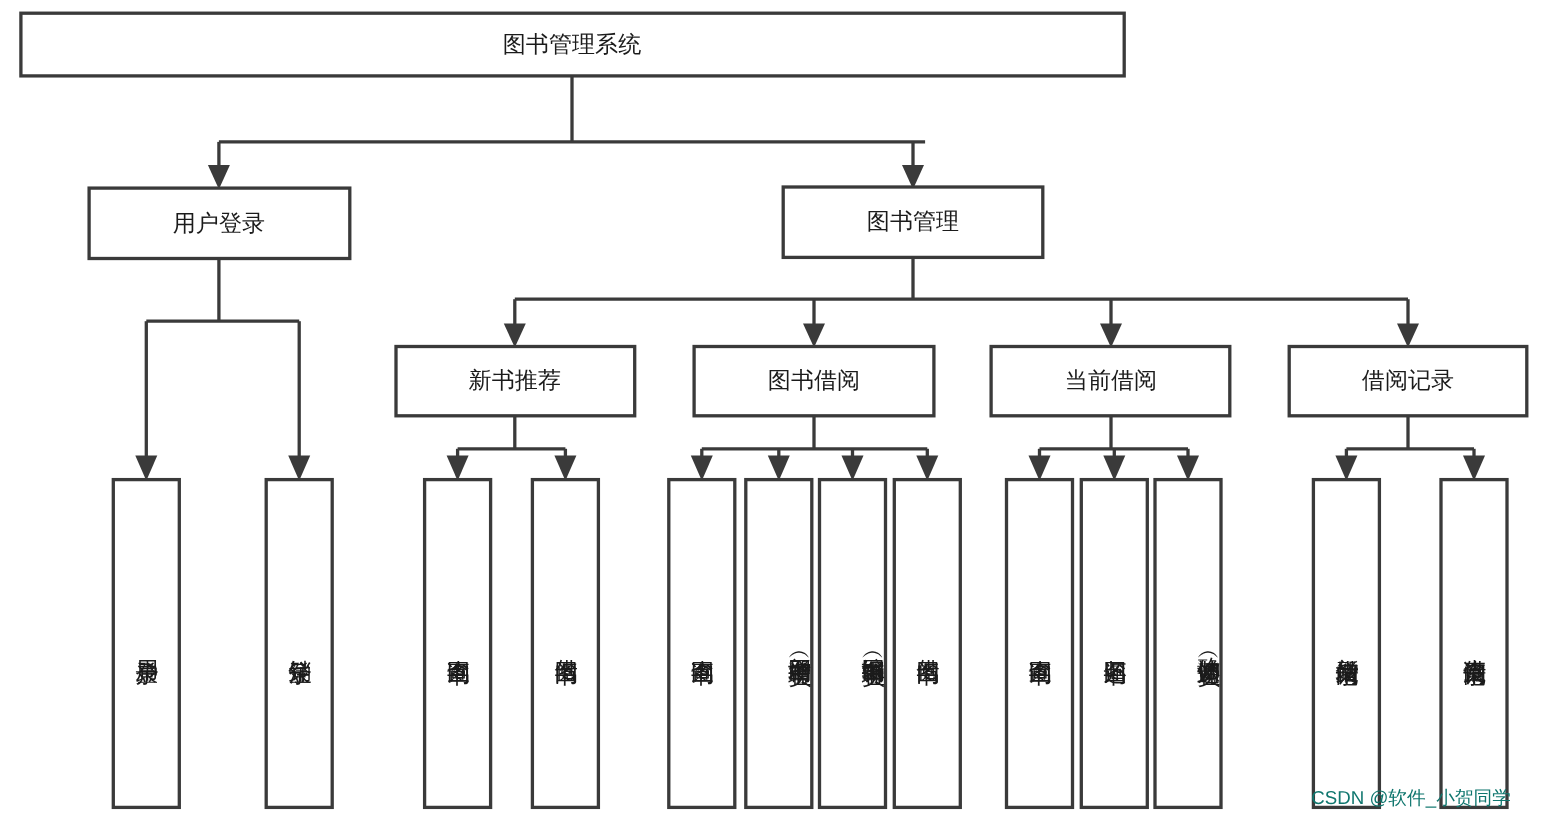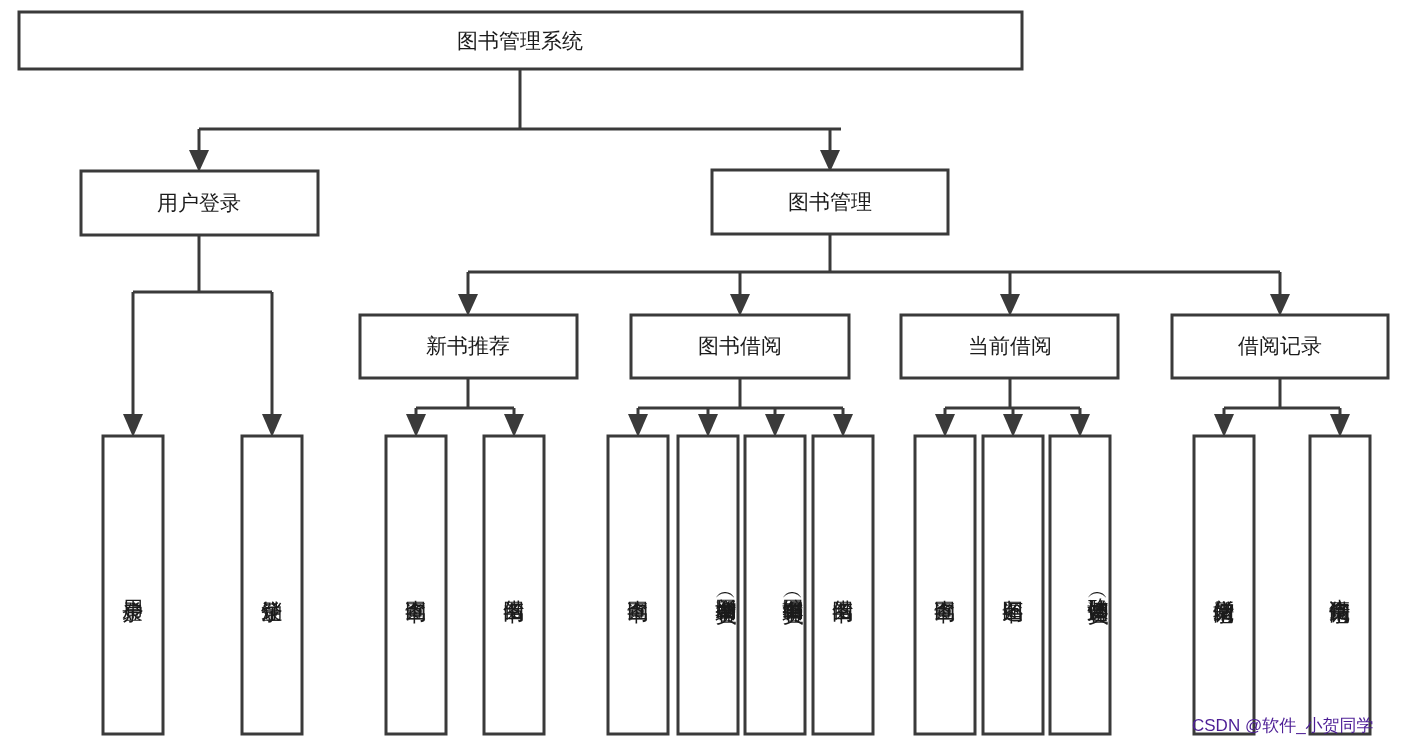--- a/index.html
+++ b/index.html
@@ -59,21 +59,21 @@
     align-items: center;
     justify-content: center;
     text-align: center;
     white-space: nowrap;
     pointer-events: none;
   }
   .watermark {
     position: absolute;
     font-family: "Liberation Sans", "DejaVu Sans", sans-serif;
     font-size: 17px;
-    color: #4c1d95;
+    color: #0f766e;
     white-space: nowrap;
   }
 </style>
 </head>
 <body>
 
 <div id="stage">
 
   <svg id="diagram-svg" viewBox="0 0 1405 747">
     <defs>

